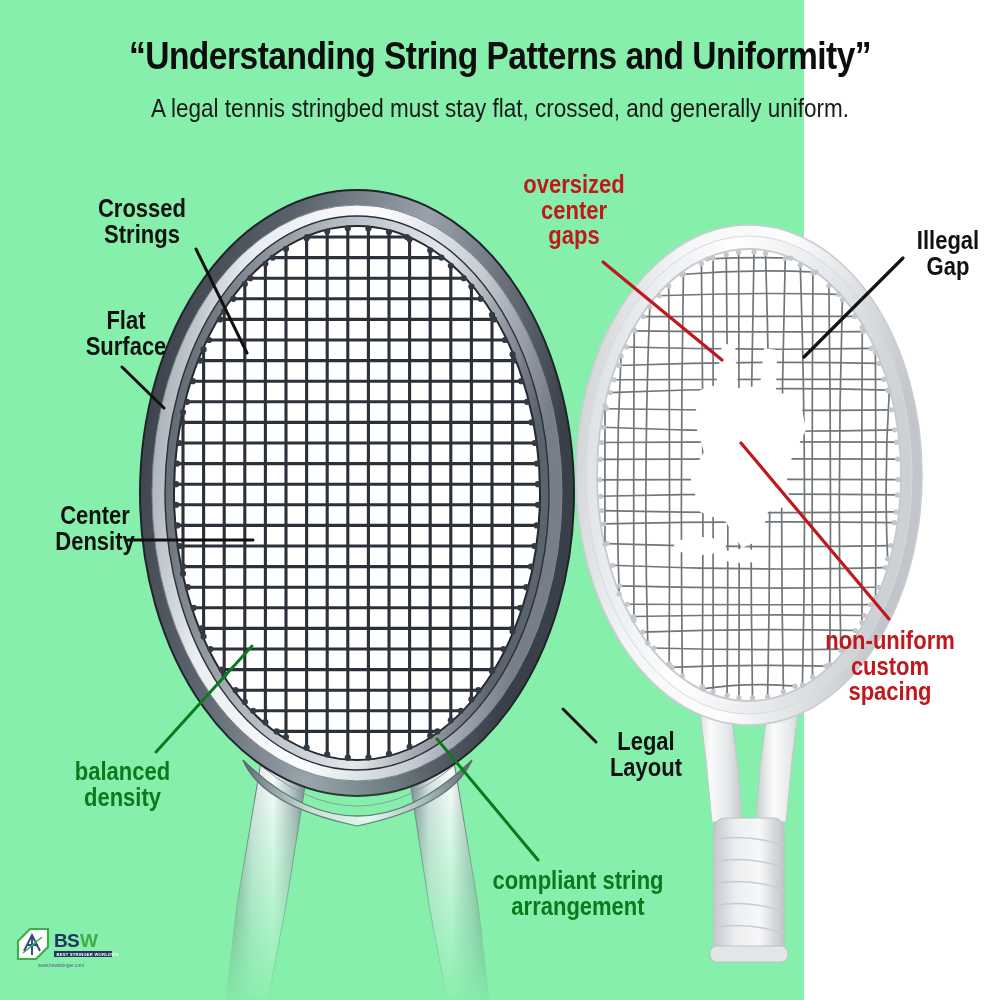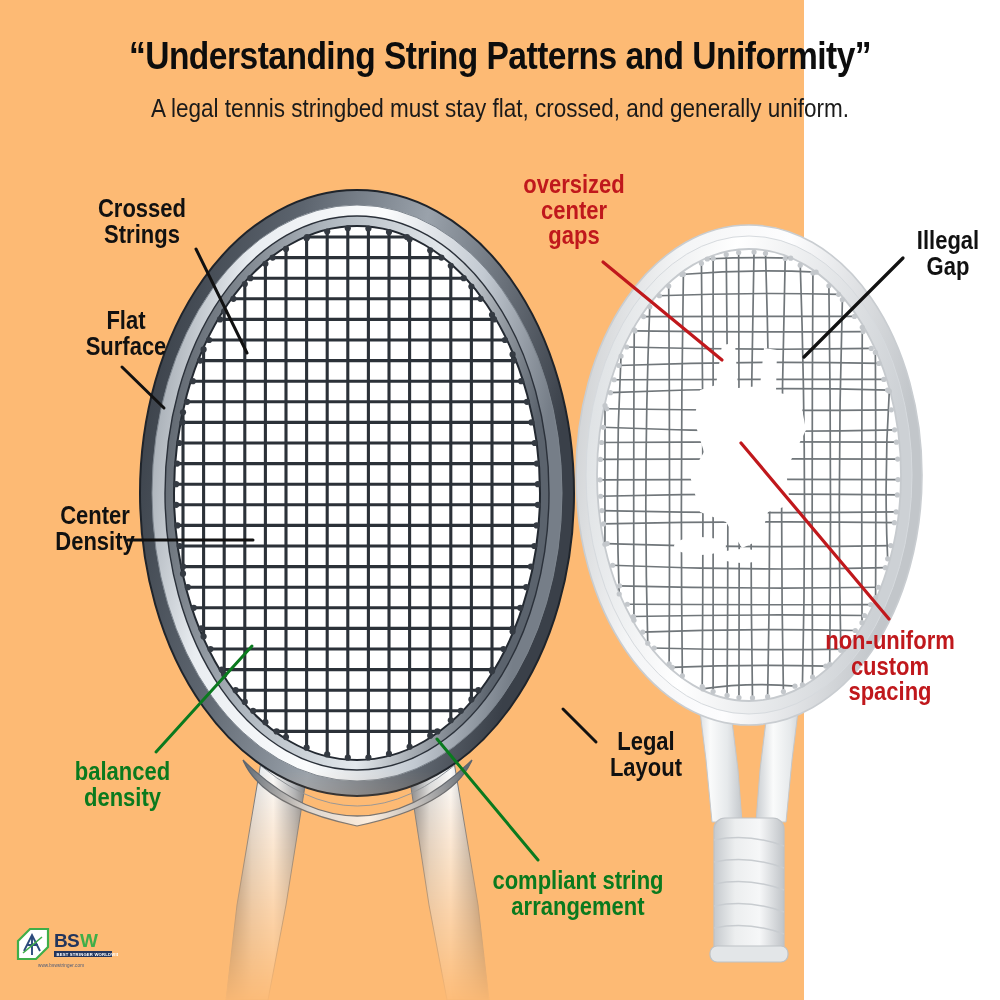--- a/index.html
+++ b/index.html
@@ -3,21 +3,21 @@
 <meta charset="utf-8">
 <style>
   html,body{margin:0;padding:0;}
   body{
     width:1000px;height:1000px;
     background:#ffffff;
     font-family:"Liberation Sans", sans-serif;
     overflow:hidden;
     position:relative;
   }
-  #stage{position:relative;width:804px;height:1000px;background:#fdba74;}
+  #stage{position:relative;width:804px;height:1000px;background:#86efac;}
 
   
   .title{
     position:absolute;left:0;top:34px;width:1000px;text-align:center;
     font-family:"Liberation Sans", sans-serif;
     font-weight:bold;
     font-size:39px;
     letter-spacing:-0.6px;
     color:#0d0d0d;
     transform:scaleX(0.86);

